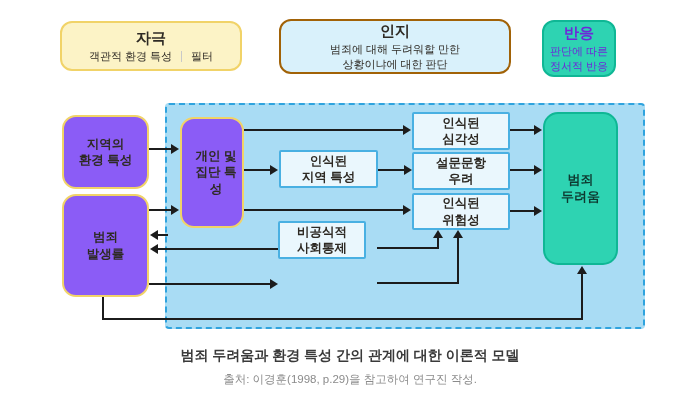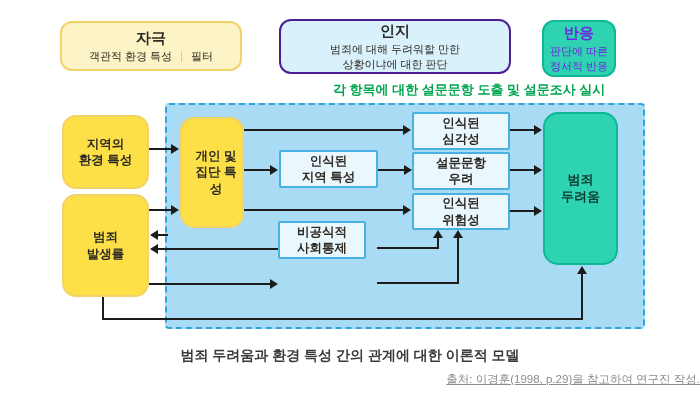--- a/index.html
+++ b/index.html
@@ -6,46 +6,46 @@
   .canvas{
     position:relative;width:700px;height:404px;background:#ffffff;overflow:hidden;
     font-family:"Liberation Sans","DejaVu Sans",sans-serif;color:#2e2a24;
   }
   
   .legend{position:absolute;box-sizing:border-box;border-radius:12px;text-align:center;
           display:flex;flex-direction:column;align-items:center;justify-content:center;}
   .legend .title{font-weight:700;font-size:15px;line-height:1.2;margin-bottom:2px;}
   .legend .desc{font-size:11px;line-height:1.3;white-space:pre-line;}
   .legend-stimulus{left:60px;top:21px;width:182px;height:50px;background:#FCF3C6;border:2px solid #F1D368;}
-  .legend-cognition{left:279px;top:19px;width:232px;height:55px;background:#D9F1FB;border:2px solid #4c1d95;}
+  .legend-cognition{left:279px;top:19px;width:232px;height:55px;background:#D9F1FB;border:2px solid #a16207;}
   .legend-response{left:542px;top:20px;width:74px;height:57px;background:#2ED3B2;border:2px solid #0FB795;color:#6d28d9;}
   .sub-row{display:flex;align-items:center;justify-content:center;font-size:11px;}
   .sub-divider{display:inline-block;width:1px;height:11px;background:#c9c9c9;margin:0 9px;}
   
   .survey-note{position:absolute;left:333px;top:81px;font-size:13px;font-weight:700;color:#00A54F;}
   
   .model-region{position:absolute;left:165px;top:103px;width:480px;height:226px;box-sizing:border-box;
                 background:#A9DCF4;border:2px dashed #2FA3DE;border-radius:4px;z-index:0;}
   
   .node{position:absolute;box-sizing:border-box;display:flex;align-items:center;justify-content:center;
         text-align:center;white-space:pre-line;font-weight:700;font-size:12.5px;line-height:1.3;z-index:2;}
-  .yellow{background:#fde047;border:2px solid #F1D368;border-radius:14px;}
+  .yellow{background:#8b5cf6;border:2px solid #F1D368;border-radius:14px;}
   .lightblue{background:#EAF7FD;border:2px solid #49B0E2;border-radius:2px;}
   .teal{background:#2ED3B2;border:2px solid #0FB795;border-radius:15px;color:#0e3a31;}
   
   .hline,.vline{position:absolute;background:#1c1c1c;z-index:1;}
   .hline{height:2px;}
   .vline{width:2px;}
   .arr{position:absolute;width:0;height:0;z-index:1;}
   .arr-r{border-top:5px solid transparent;border-bottom:5px solid transparent;border-left:8px solid #1c1c1c;}
   .arr-l{border-top:5px solid transparent;border-bottom:5px solid transparent;border-right:8px solid #1c1c1c;}
   .arr-u{border-left:5px solid transparent;border-right:5px solid transparent;border-bottom:8px solid #1c1c1c;}
   
   .caption-title{position:absolute;left:0;right:0;top:347px;text-align:center;font-size:14px;font-weight:700;color:#3a3a3a;}
-  .caption-source{position:absolute;left:0;right:0;top:372px;text-align:right;font-size:11.5px;color:#8b8b8b;text-decoration:underline;}
+  .caption-source{position:absolute;left:0;right:0;top:372px;text-align:center;font-size:11.5px;color:#8b8b8b;}
 </style>
 </head>
 <body>
 
 <div class="canvas">
 
   <div class="legend legend-stimulus">
     <div class="title">자극</div>
     <div class="sub-row">
       <span>객관적 환경 특성</span>
@@ -59,21 +59,20 @@
     <div class="desc">범죄에 대해 두려워할 만한
 상황이냐에 대한 판단</div>
   </div>
 
   <div class="legend legend-response">
     <div class="title">반응</div>
     <div class="desc">판단에 따른
 정서적 반응</div>
   </div>
 
-  <div class="survey-note">각 항목에 대한 설문문항 도출 및 설문조사 실시</div>
 
   <div class="model-region"></div>
 
   <div class="node yellow" style="left:62px;top:115px;width:87px;height:74px;">지역의
 환경 특성</div>
   <div class="node yellow" style="left:62px;top:194px;width:87px;height:103px;">범죄
 발생률</div>
 
   <div class="node yellow" style="left:180px;top:117px;width:64px;height:111px;padding-left:8px;">개인 및
 집단 특성</div>

